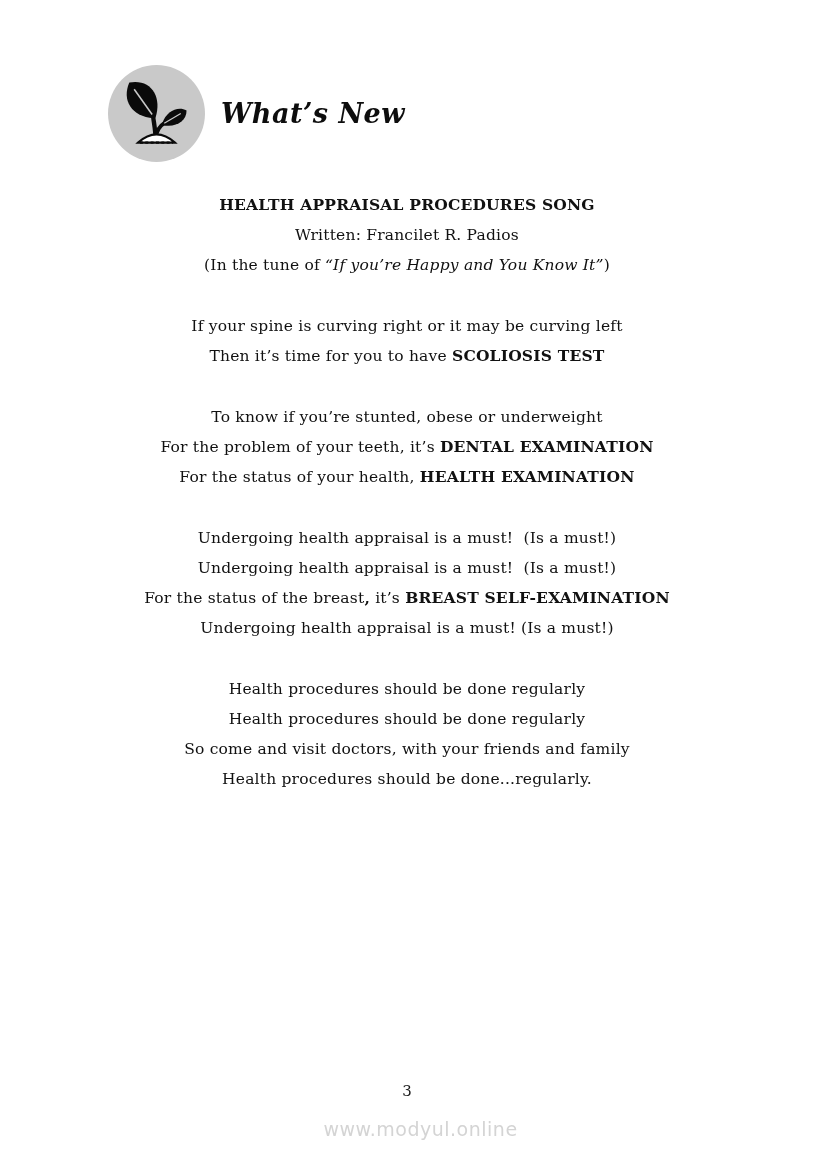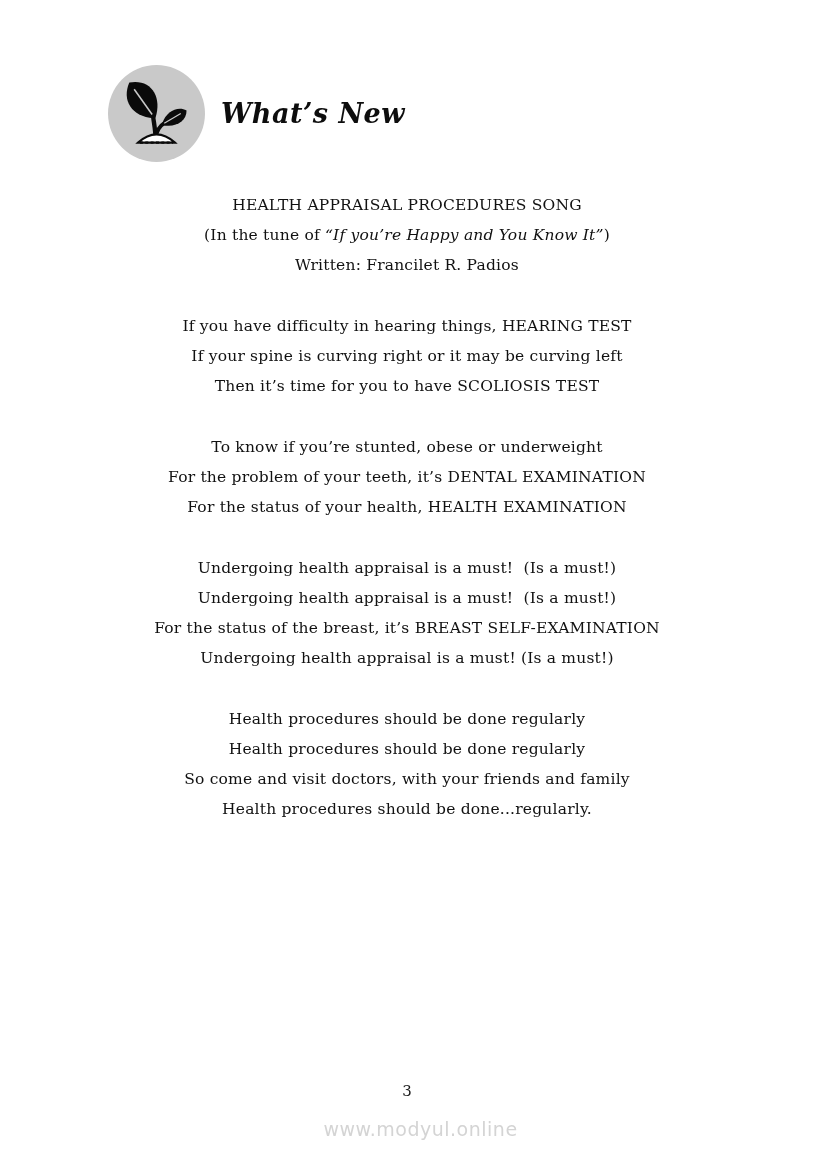--- a/index.html
+++ b/index.html
@@ -29,21 +29,21 @@
     text-align: center;
   }
   .stanza { margin-bottom: 31px; }
   .stanza:last-child { margin-bottom: 8px; }
   .line {
     font-size: 15.5px;
     line-height: 30px;
     white-space: pre-wrap;
     letter-spacing: 0.2px;
   }
-  .line .bold { font-weight: normal; }
+  .line .bold { font-weight: bold; }
   .line .italic { font-style: italic; }
   .page-number {
     position: absolute; top: 1082px; left: 62px;
     width: 690px; text-align: center;
     font-size: 15px; color: #1a1a1a;
   }
   .watermark {
     position: absolute; top: 1118px; left: 0;
     width: 826px; text-align: center;
     font-family: "DejaVu Sans", "Liberation Sans", sans-serif;
@@ -70,25 +70,24 @@
 
     <path d="M31,80 Q50,63 69,80 Z" fill="#ffffff" stroke="#0a0a0a" stroke-width="2.2"></path>
     <line x1="33" y1="80" x2="67" y2="80" stroke="#0a0a0a" stroke-width="2.4" stroke-dasharray="3,2.5"></line>
   </svg>
   <div class="page-title">What’s New</div>
 </div>
 
 <div class="song">
     <div class="stanza">
       <div class="line"><span class="bold">HEALTH APPRAISAL PROCEDURES SONG</span></div>
+      <div class="line"><span>Written: Francilet R. Padios</span></div>
       <div class="line"><span>(In the tune of </span><span class="italic">“If you’re Happy and You Know It”</span><span>)</span></div>
-      <div class="line"><span>Written: Francilet R. Padios</span></div>
     </div>
     <div class="stanza">
-      <div class="line"><span>If you have difficulty in hearing things, </span><span class="bold">HEARING TEST</span></div>
       <div class="line"><span>If your spine is curving right or it may be curving left</span></div>
       <div class="line"><span>Then it’s time for you to have </span><span class="bold">SCOLIOSIS TEST</span></div>
     </div>
     <div class="stanza">
       <div class="line"><span>To know if you’re stunted, obese or underweight</span></div>
       <div class="line"><span>For the problem of your teeth, it’s </span><span class="bold">DENTAL EXAMINATION</span></div>
       <div class="line"><span>For the status of your health, </span><span class="bold">HEALTH EXAMINATION</span></div>
     </div>
     <div class="stanza">
       <div class="line"><span>Undergoing health appraisal is a must!  (Is a must!)</span></div>

